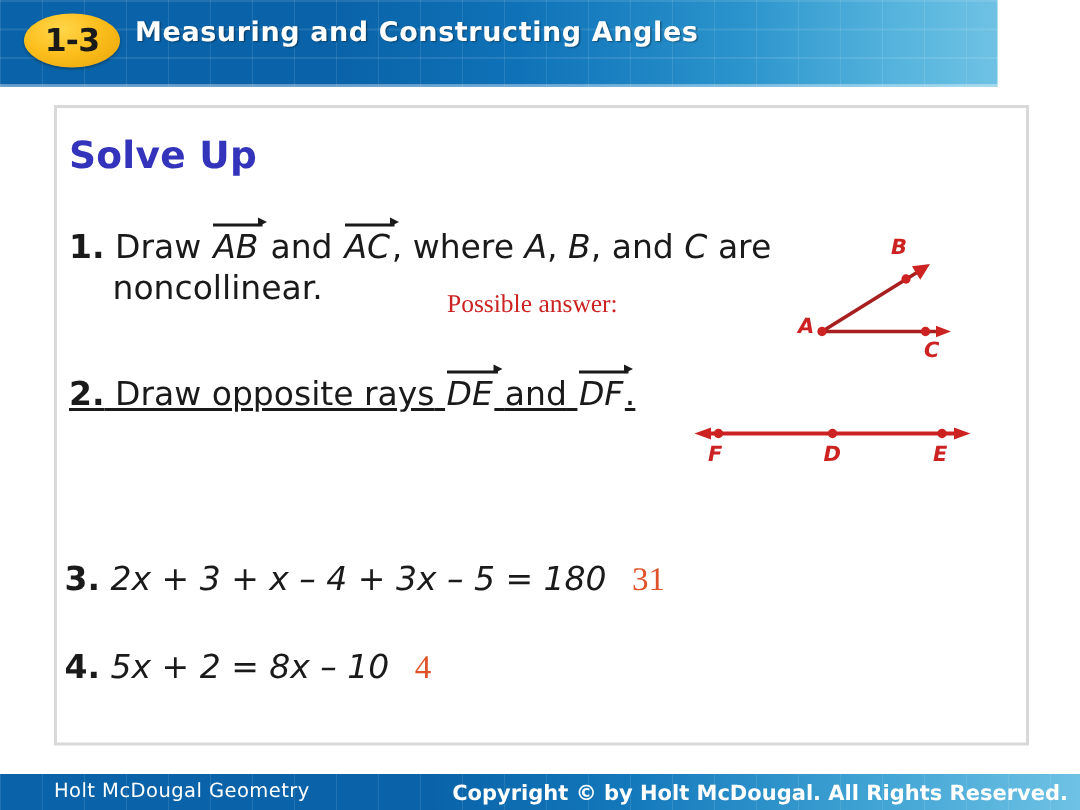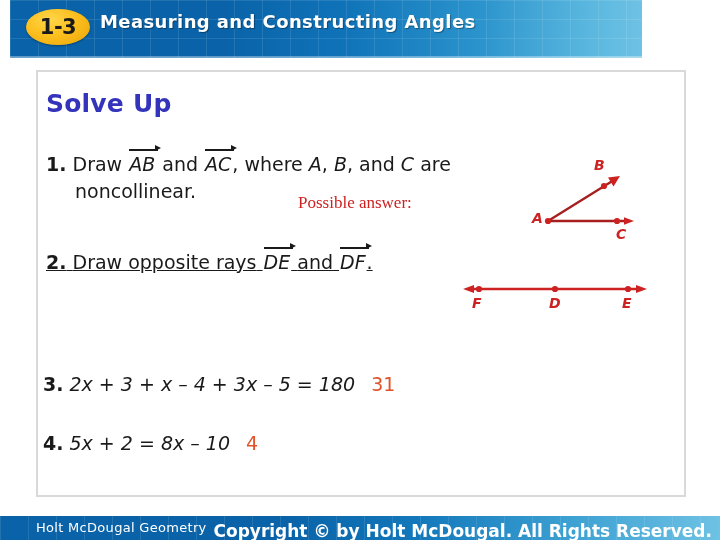--- a/index.html
+++ b/index.html
@@ -18,26 +18,27 @@
   #slide {
     position: absolute;
     left: 0; top: 0;
     width: 720px; height: 540px;
     background: #ffffff;
   }
 
   
   #header {
     position: absolute;
-    left: 10px; top: 0;
+    left: 0; top: 0;
     width: 632px; height: 58px;
     background: linear-gradient(to right,
         #0a63a8 0%, #0a63a8 34%, #0f72b8 52%,
         #2a93cc 74%, #56b4dd 90%, #6ec2e4 100%);
     overflow: hidden;
+    padding-left: 33px;
   }
   #header-grid {
     position: absolute;
     left: 0; top: 0;
     width: 720px; height: 58px;
     background-image:
       linear-gradient(to right, rgba(255,255,255,0.10) 1px, transparent 1px),
       linear-gradient(to bottom, rgba(255,255,255,0.10) 1px, transparent 1px);
     background-size: 28px 19px;
     pointer-events: none;
@@ -96,21 +97,21 @@
     font-weight: bold;
     font-size: 25px;
     color: #3333bb;
     letter-spacing: 0.2px;
   }
 
   
   .qline {
     position: absolute;
     font-family: "DejaVu Sans", sans-serif;
-    font-size: 19px;
+    font-size: 22px;
     color: #1a1a1a;
     white-space: nowrap;
   }
   .qnum {
     font-weight: bold;
   }
   .ital {
     font-style: italic;
   }
   
@@ -159,20 +160,21 @@
     color: #111111;
     white-space: nowrap;
   }
   #q3-line { left: 43px; top: 373px; }
   #q4-line { left: 43px; top: 432px; }
 
   .answer {
     color: #e0532a;
     font-style: normal;
     margin-left: 10px;
+    font-family: Liberation Serif, serif;
   }
 
   
   #angle-figure {
     position: absolute;
     left: 520px; top: 150px;
     width: 135px; height: 100px;
   }
   #angle-figure svg { display: block; }
   .fig-label {
@@ -225,21 +227,21 @@
     color: #ffffff;
     letter-spacing: 0.3px;
     white-space: nowrap;
     margin-left: 24px;
   }
   #footer-right {
     position: absolute;
     right: 8px; top: 5px;
     font-family: "DejaVu Sans", sans-serif;
     font-weight: bold;
-    font-size: 17px;
+    font-size: 14px;
     color: #ffffff;
     white-space: nowrap;
   }
 </style>
 </head>
 <body>
 
 <div id="slide">
 
   <div id="header">

